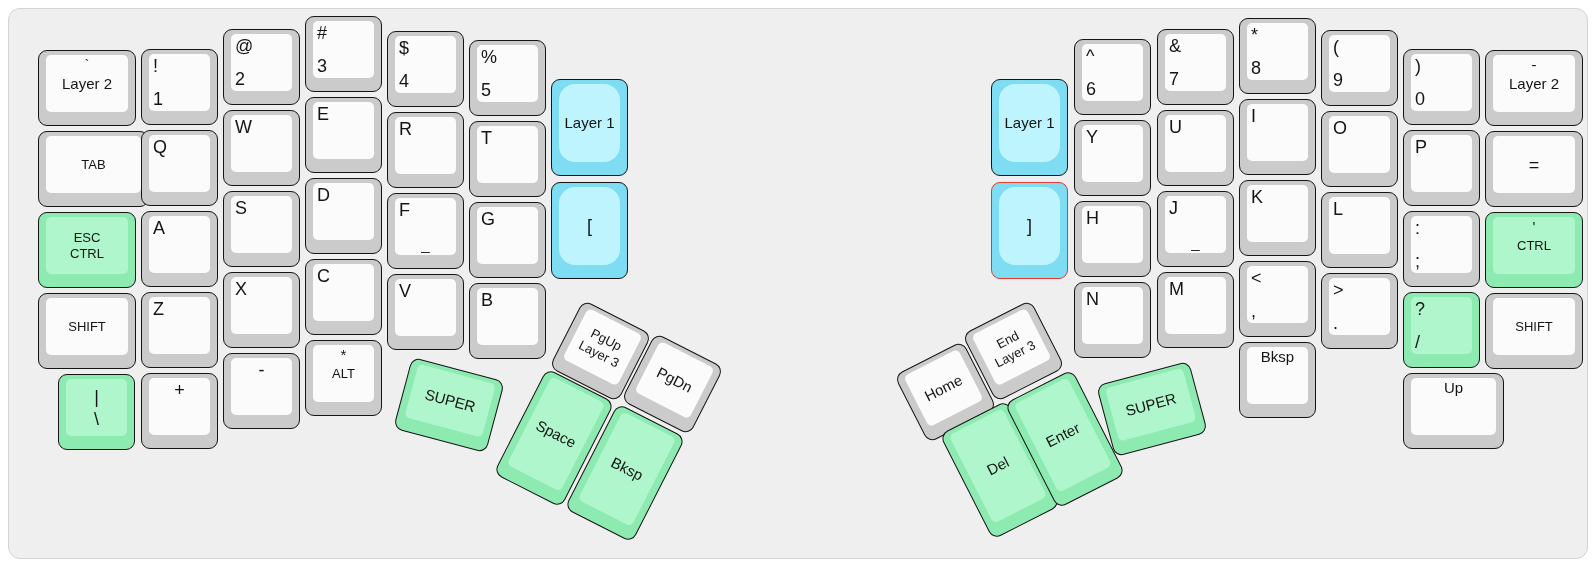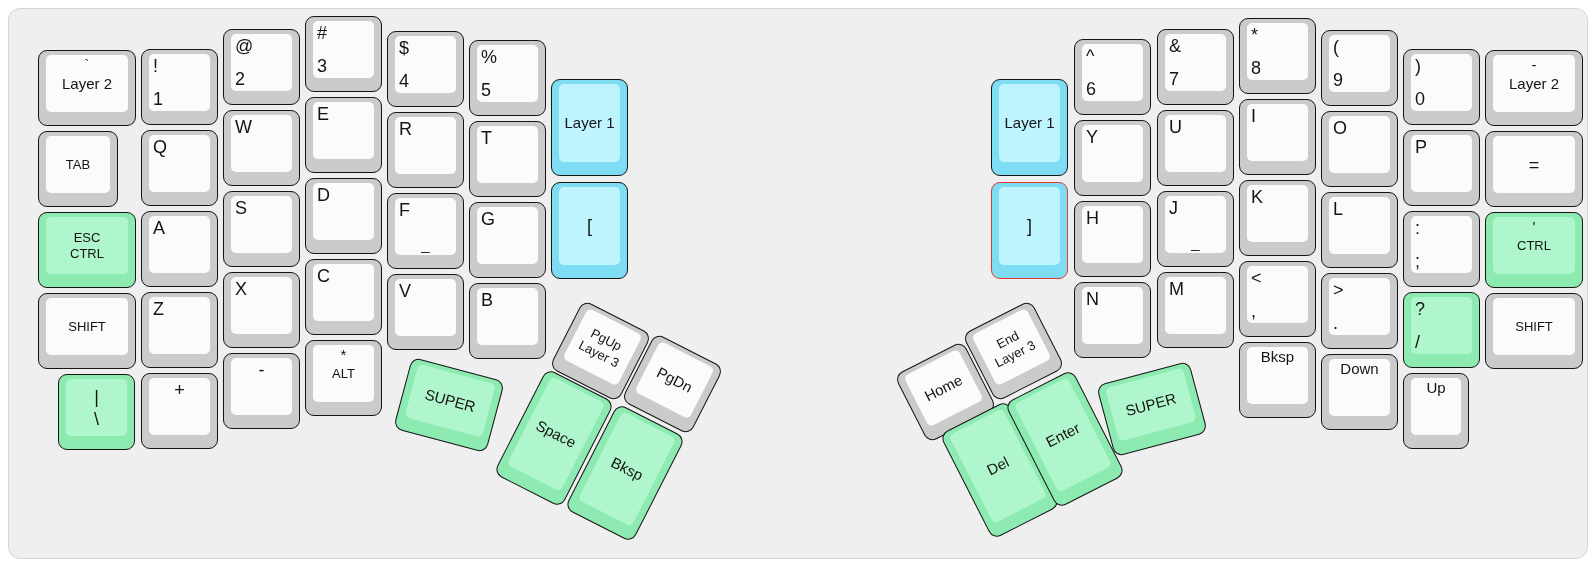--- a/index.html
+++ b/index.html
@@ -7,42 +7,42 @@
   .panel{position:absolute;left:8px;top:8px;width:1578px;height:549px;background:#efefef;
     border:1px solid #d4d4d4;border-radius:12px;}
   .key{position:absolute;border:1.5px solid #151515;border-radius:9px;box-sizing:border-box;}
   .key.gray{background:#cbcbcb;}
   .key.green{background:#8deab1;}
   .key.blue{background:#7eddf3;}
   .key.red{border-color:#e23a2e;}
   .keytop{position:absolute;left:7px;right:7px;top:4px;bottom:13px;border-radius:5px;}
   .gray .keytop{background:#fbfbfb;}
   .green .keytop{background:#b0f6cc;}
-  .blue .keytop{background:#bdf4fd;}
+  .blue .keytop{background:#bdf4fd;border-radius:16px;}
   .lg{position:absolute;color:#141414;white-space:pre-line;line-height:1.25;}
   .pos-tl{left:4px;top:1px;}
   .pos-bl{left:4px;bottom:1px;}
   .pos-tc{left:0;right:0;top:1px;text-align:center;}
   .pos-bc{left:0;right:0;bottom:0px;text-align:center;}
   .pos-c{left:0;right:0;top:50%;transform:translateY(-50%);text-align:center;}
   .sz-lg{font-size:18px;}
   .sz-md{font-size:15px;}
   .sz-sm{font-size:13px;}
 </style>
 </head>
 <body>
 
 <div class="panel" id="panel">
     <div class="key gray" style="width: 98px; height: 76px; left: 29px; top: 41px;">
       <div class="keytop">
         <span class="lg pos-tc sz-md">`</span>
         <span class="lg pos-c sz-md">Layer 2</span>
       </div>
     </div>
-    <div class="key gray" style="width: 80px; height: 76px; left: 29px; top: 122px;">
+    <div class="key gray" style="width: 111px; height: 76px; left: 29px; top: 122px;">
       <div class="keytop">
         <span class="lg pos-c sz-sm">TAB</span>
       </div>
     </div>
     <div class="key green" style="width: 98px; height: 76px; left: 29px; top: 203px;">
       <div class="keytop">
         <span class="lg pos-c sz-sm">ESC
 CTRL</span>
       </div>
     </div>
@@ -310,25 +310,20 @@
       <div class="keytop">
         <span class="lg pos-tl sz-lg">L</span>
       </div>
     </div>
     <div class="key gray" style="width: 77px; height: 76px; left: 1312px; top: 264px;">
       <div class="keytop">
         <span class="lg pos-tl sz-lg">&gt;</span>
         <span class="lg pos-bl sz-lg">.</span>
       </div>
     </div>
-    <div class="key gray" style="width: 77px; height: 76px; left: 1312px; top: 345px;">
-      <div class="keytop">
-        <span class="lg pos-tc sz-md">Down</span>
-      </div>
-    </div>
     <div class="key gray" style="width: 77px; height: 76px; left: 1394px; top: 40px;">
       <div class="keytop">
         <span class="lg pos-tl sz-lg">)</span>
         <span class="lg pos-bl sz-lg">0</span>
       </div>
     </div>
     <div class="key gray" style="width: 77px; height: 76px; left: 1394px; top: 121px;">
       <div class="keytop">
         <span class="lg pos-tl sz-lg">P</span>
       </div>
@@ -338,21 +333,21 @@
         <span class="lg pos-tl sz-lg">:</span>
         <span class="lg pos-bl sz-lg">;</span>
       </div>
     </div>
     <div class="key green" style="width: 77px; height: 76px; left: 1394px; top: 283px;">
       <div class="keytop">
         <span class="lg pos-tl sz-lg">?</span>
         <span class="lg pos-bl sz-lg">/</span>
       </div>
     </div>
-    <div class="key gray" style="width: 66px; height: 76px; left: 1394px; top: 364px;">
+    <div class="key gray" style="width: 101px; height: 76px; left: 1394px; top: 364px;">
       <div class="keytop">
         <span class="lg pos-tc sz-md">Up</span>
       </div>
     </div>
     <div class="key gray" style="width: 98px; height: 76px; left: 1476px; top: 41px;">
       <div class="keytop">
         <span class="lg pos-tc sz-md">-</span>
         <span class="lg pos-c sz-md">Layer 2</span>
       </div>
     </div>

